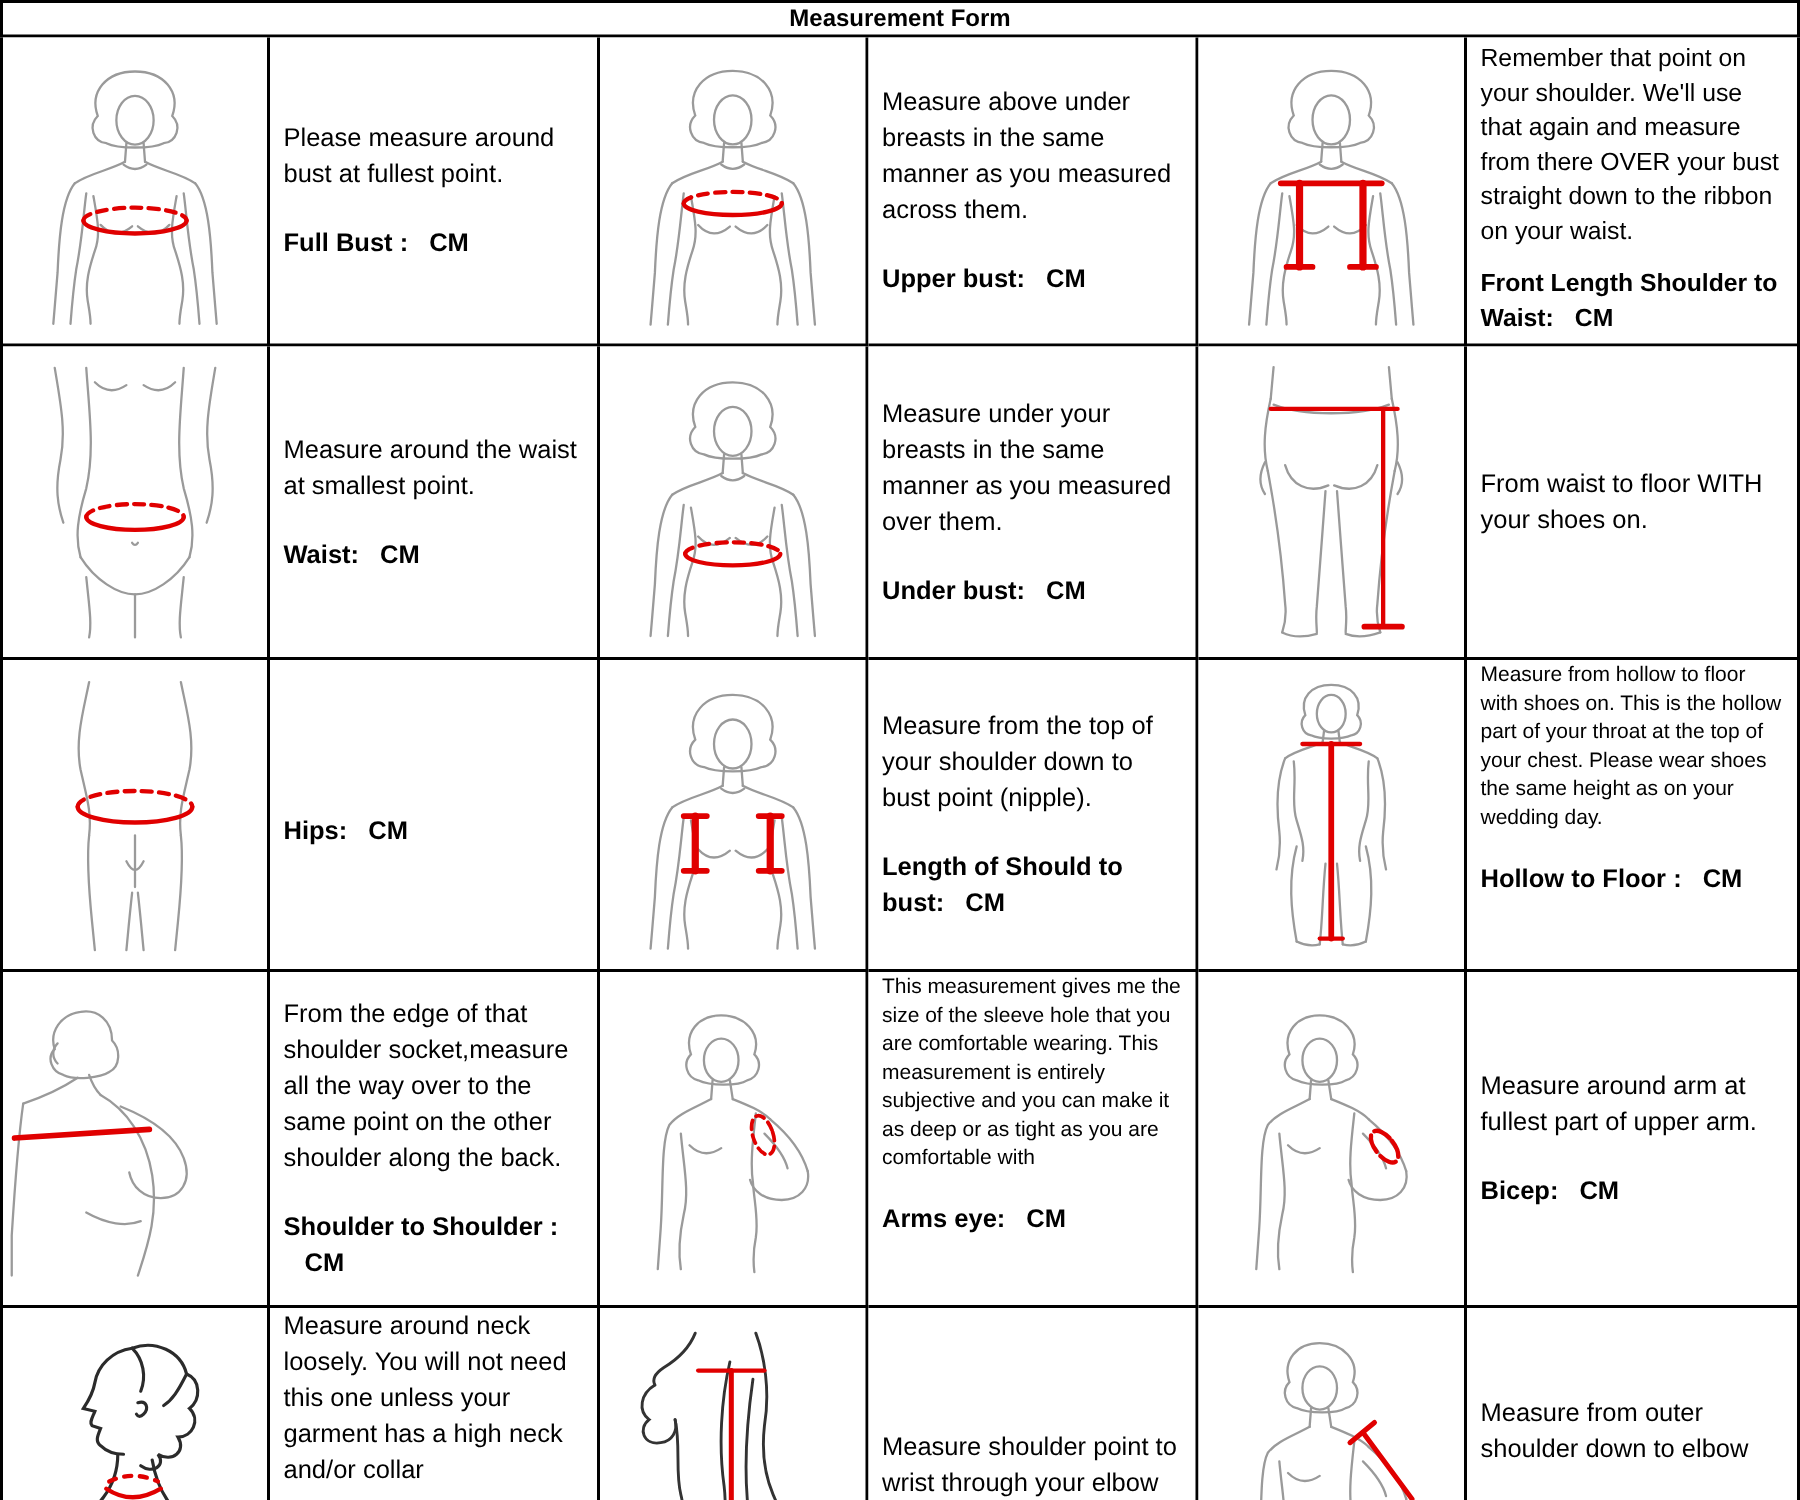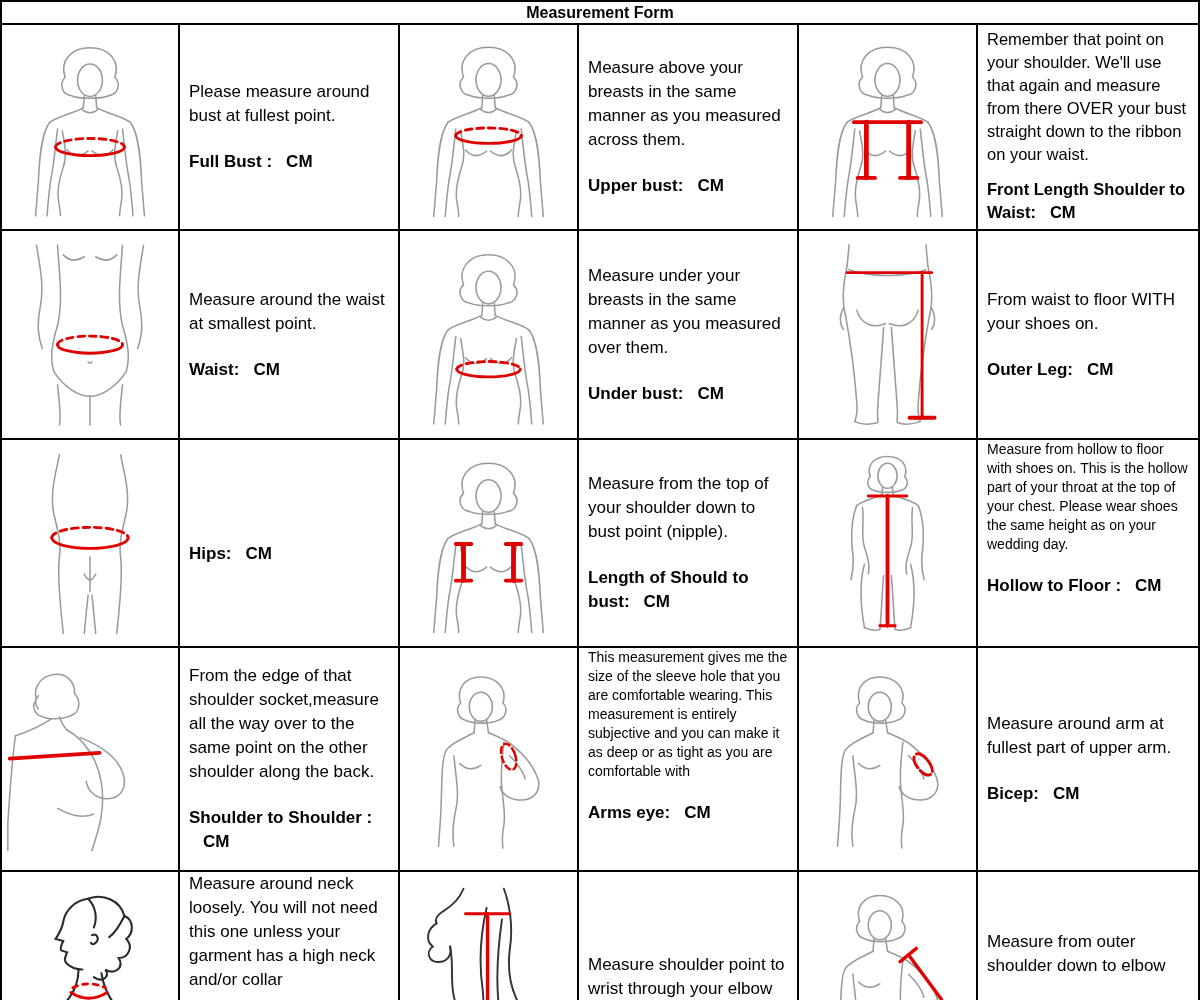--- a/index.html
+++ b/index.html
@@ -98,21 +98,21 @@
     <div class="cell fig">
       <svg viewBox="0 0 180 190">
         <use href="#sym-torso"></use>
         <g fill="none" stroke="#e00000" stroke-width="3" stroke-linecap="round">
           <path d="M56,104 A34,8 0 0 0 124,104"></path>
           <path d="M56,104 A34,8 0 0 1 124,104" stroke-dasharray="7 5"></path>
         </g>
       </svg>
     </div>
     <div class="cell txt">
-      <p class="desc">Measure above your breasts in the same manner as you measured across them.</p>
+      <p class="desc">Measure above under breasts in the same manner as you measured across them.</p>
       <p class="lbl"><span>Upper bust:</span><span class="cm">CM</span></p>
     </div>
     <div class="cell fig">
       <svg viewBox="0 0 180 190">
         <use href="#sym-torso"></use>
         <g fill="none" stroke="#e00000" stroke-width="4" stroke-linecap="round">
           <path d="M55,90 L125,90"></path>
           <path d="M68,90 L68,148 M112,90 L112,148" stroke-width="5"></path>
           <path d="M59,148 L77,148 M103,148 L121,148"></path>
         </g>
@@ -175,21 +175,20 @@
         </g>
         <g fill="none" stroke="#e00000" stroke-width="3" stroke-linecap="round">
           <path d="M48,33 L136,33"></path>
           <path d="M126,33 L126,184"></path>
           <path d="M113,184 L139,184" stroke-width="4"></path>
         </g>
       </svg>
     </div>
     <div class="cell txt">
       <p class="desc">From waist to floor WITH your shoes on.</p>
-      <p class="lbl"><span>Outer Leg:</span><span class="cm">CM</span></p>
     </div>
 
     <div class="cell fig">
       <svg viewBox="0 0 180 195">
         <g fill="none" stroke="#9a9a9a" stroke-width="1.6" stroke-linecap="round">
           <path d="M58,5 C54,25 48,45 52,66 C56,84 60,96 58,112"></path>
           <path d="M122,5 C126,25 132,45 128,66 C124,84 120,96 122,112"></path>
           <path d="M58,112 C56,130 58,152 60,172 L62,192"></path>
           <path d="M122,112 C124,130 122,152 120,172 L118,192"></path>
           <path d="M84,130 Q90,142 96,130"></path>

